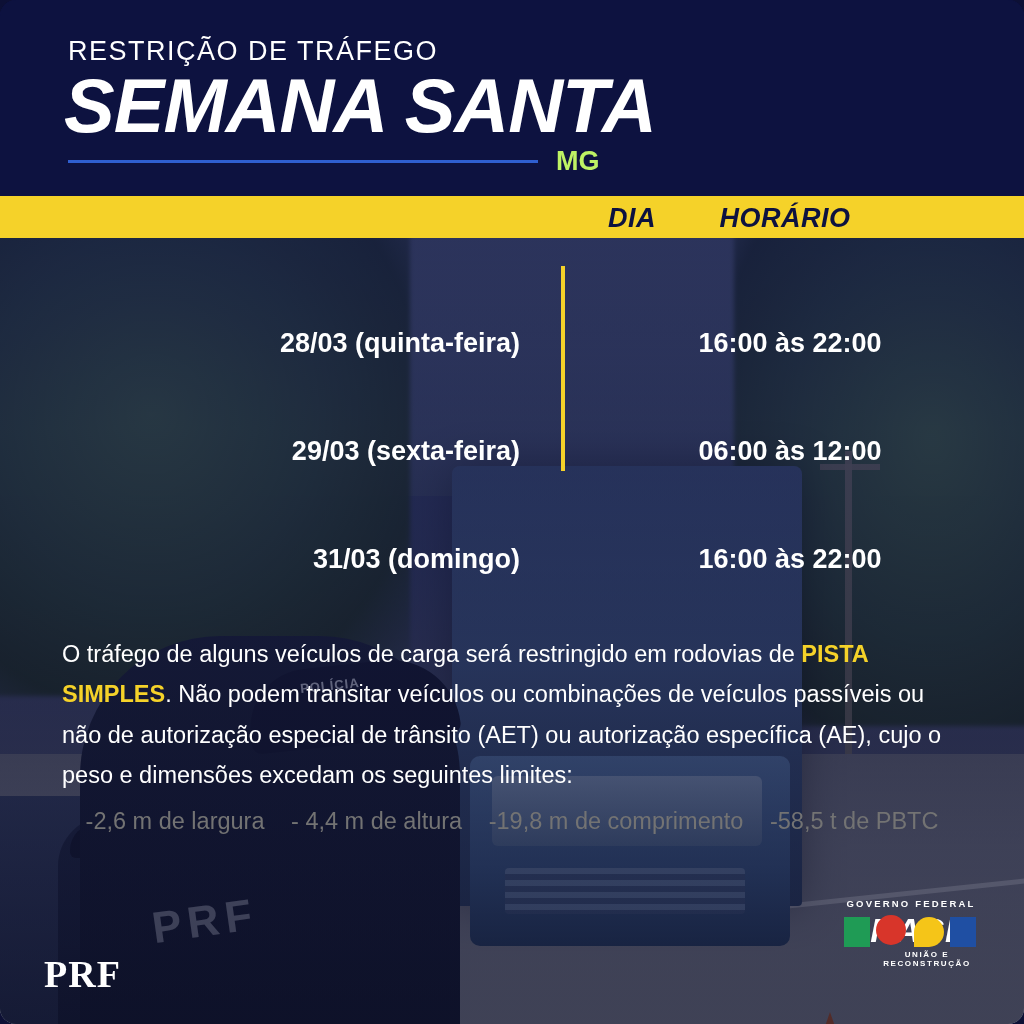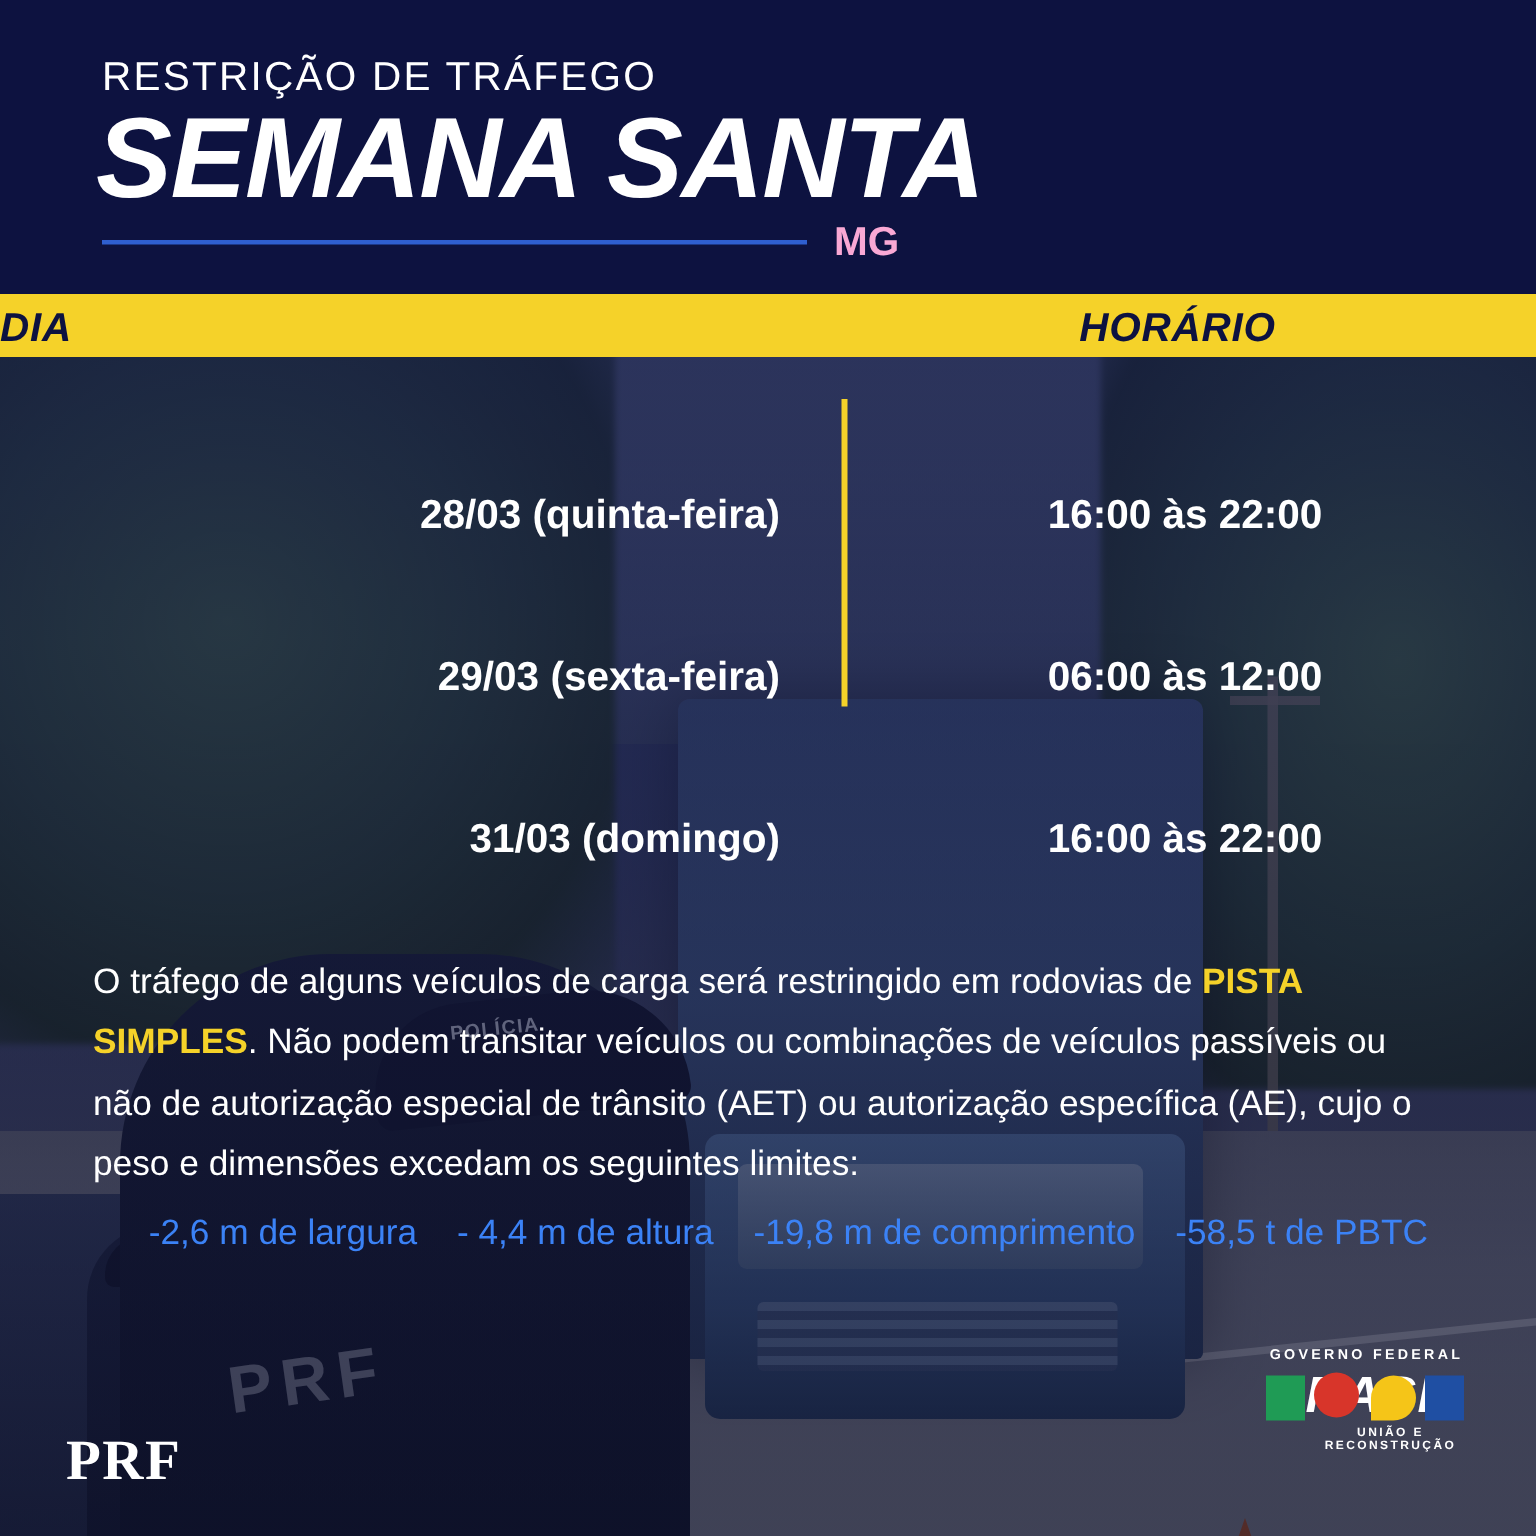--- a/index.html
+++ b/index.html
@@ -14,20 +14,21 @@
     font-family: "Liberation Sans", sans-serif;
     color: #ffffff;
   }
 
   .poster {
     position: relative;
     width: 1024px;
     height: 1024px;
     overflow: hidden;
     background: #11164a;
+    border-radius: 16px;
   }
 
   
   .photo {
     position: absolute;
     left: 0;
     top: 196px;
     width: 1024px;
     height: 828px;
     overflow: hidden;
@@ -150,31 +151,31 @@
     position: absolute; left: 64px; top: 68px;
     font-size: 76px; font-weight: bold; font-style: italic;
     letter-spacing: -1px; color: #ffffff; line-height: 1;
   }
   .uf-rule {
     position: absolute; left: 68px; top: 160px; width: 470px; height: 3px;
     background: #2f5fd0;
   }
   .uf {
     position: absolute; left: 556px; top: 146px;
-    font-size: 27px; font-weight: 600; color: #f9a8d4;
+    font-size: 27px; font-weight: 600; color: #bef264;
   }
 
   
   .bar {
     position: absolute; left: 0; top: 196px; width: 1024px; height: 42px;
     background: #f5d229; z-index: 6;
   }
   .bar-dia {
-    position: absolute; left: 0; top: 203px; width: 640px;
-    text-align: left; z-index: 7;
+    position: absolute; left: 16px; top: 203px; width: 640px;
+    text-align: right; z-index: 7;
     font-size: 27px; font-style: italic; font-weight: bold;
     color: #0d1240; letter-spacing: .5px;
   }
   .bar-hora {
     position: absolute; left: 540px; top: 203px; width: 490px;
     text-align: center; z-index: 7;
     font-size: 27px; font-style: italic; font-weight: bold;
     color: #0d1240; letter-spacing: .5px;
   }
 
@@ -204,22 +205,22 @@
   
   .body-copy {
     position: absolute; left: 62px; top: 634px; width: 900px;
     text-align: left; z-index: 7;
     font-size: 23.5px; line-height: 1.72; color: #ffffff;
   }
   .hl { color: #f5d229; font-weight: bold; }
 
   .limits {
     position: absolute; left: 62px; top: 808px; width: 900px;
-    text-align: right; z-index: 7;
-    font-size: 23.5px; color: #3b82f6;
+    text-align: center; z-index: 7;
+    font-size: 23.5px; color: #737373;
   }
   .limits span { margin: 0 10px; }
 
   
   .prf {
     position: absolute; left: 44px; top: 952px; z-index: 8;
     font-family: "Liberation Serif", serif;
     font-size: 38px; font-weight: bold; letter-spacing: 1px;
     color: #ffffff;
   }

